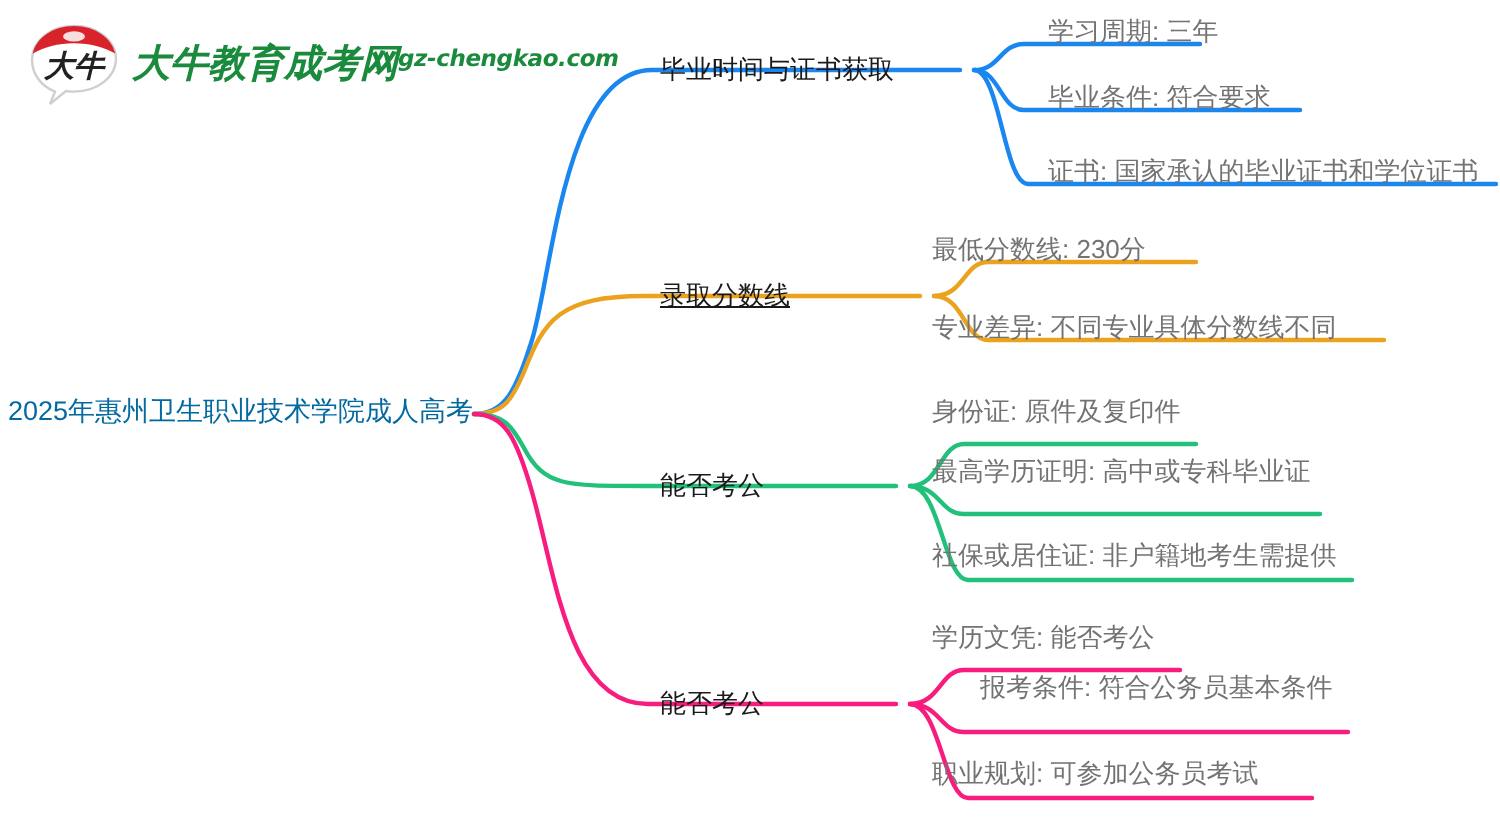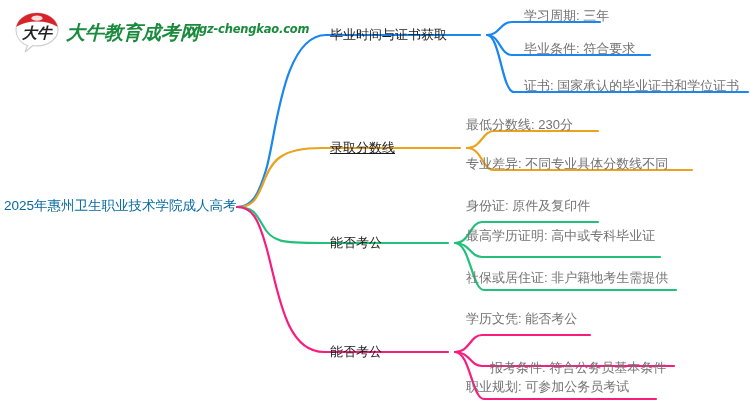--- a/index.html
+++ b/index.html
@@ -152,16 +152,16 @@
   <div class="node-label leaf-label" style="left:466px; top:117px;">最低分数线: 230分</div>
   <div class="node-label leaf-label" style="left:466px; top:156px;">专业差异: 不同专业具体分数线不同</div>
 
   <div class="node-label branch-label" style="left:330px; top:235px;">能否考公</div>
   <div class="node-label leaf-label" style="left:466px; top:198px;">身份证: 原件及复印件</div>
   <div class="node-label leaf-label" style="left:466px; top:228px;">最高学历证明: 高中或专科毕业证</div>
   <div class="node-label leaf-label" style="left:466px; top:270px;">社保或居住证: 非户籍地考生需提供</div>
 
   <div class="node-label branch-label" style="left:330px; top:344px;">能否考公</div>
   <div class="node-label leaf-label" style="left:466px; top:311px;">学历文凭: 能否考公</div>
-  <div class="node-label leaf-label" style="left:466px; top:360px;padding-left:24px;">报考条件: 符合公务员基本条件</div>
+  <div class="node-label leaf-label" style="left:466px; top:336px;padding-left:24px;">报考条件: 符合公务员基本条件</div>
   <div class="node-label leaf-label" style="left:466px; top:379px;text-align:right;">职业规划: 可参加公务员考试</div>
 
 </div>
 
 </body></html>

